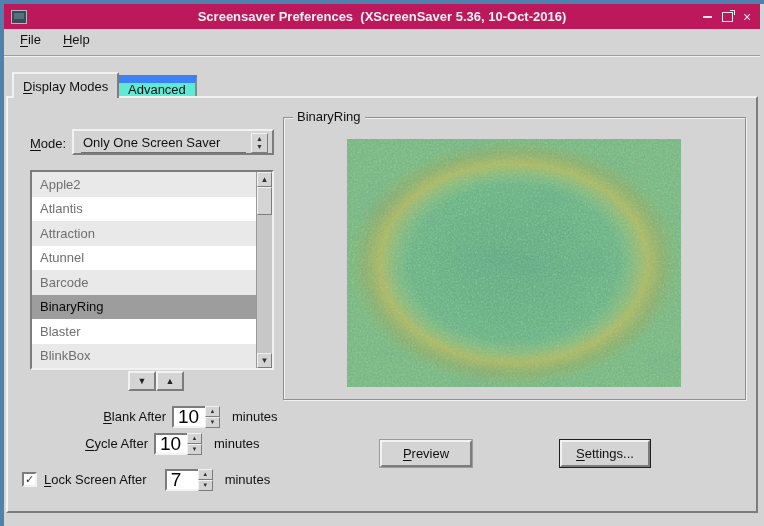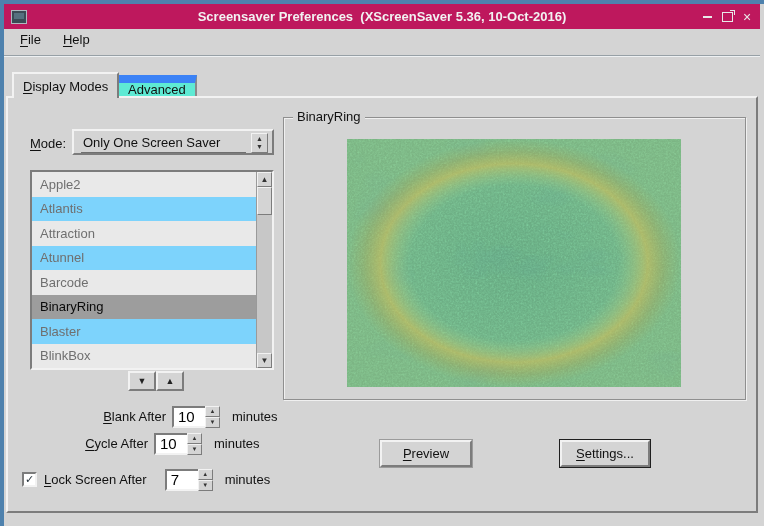--- a/index.html
+++ b/index.html
@@ -35,21 +35,21 @@
   .sunken{border-top:2px solid #7c7c7c;border-left:2px solid #7c7c7c;border-bottom:2px solid #f2f2f2;border-right:2px solid #f2f2f2;box-sizing:border-box}
 
   
   .mode-label{position:absolute;left:22px;top:38px}
   .combo{position:absolute;left:64px;top:31px;width:202px;height:26px;display:flex;align-items:flex-end}
   .combo-text{flex:1;margin:0 5px 0 7px;padding:1px 2px 2px 2px;border-bottom:1px solid #6f6f6f;white-space:nowrap;overflow:hidden}
   .combo-stepper{width:15px;height:18px;margin-right:4px;display:flex;flex-direction:column;align-items:center;justify-content:center;font-size:7px;line-height:8px;color:#333;
                  background:#d4d4d4;border-top:1px solid #f2f2f2;border-left:1px solid #f2f2f2;border-bottom:1px solid #7c7c7c;border-right:1px solid #7c7c7c}
 
   
-  .saver-list{position:absolute;left:22px;top:72px;width:244px;height:200px;display:flex;background:#7dd3fc}
+  .saver-list{position:absolute;left:22px;top:72px;width:244px;height:200px;display:flex;background:#ffffff}
   .saver-rows{flex:1;display:flex;flex-direction:column;overflow:hidden}
   .saver-row{flex:1;display:flex;align-items:center;padding-left:8px;color:#6f6f6f;white-space:nowrap}
   .saver-row.alt{background:#e9e9e9}
   .saver-row.selected{background:#9d9d9d;color:#0a0a0a}
   .scrollbar{width:16px;background:#c7c7c7;border-left:1px solid #9a9a9a;display:flex;flex-direction:column;box-sizing:border-box}
   .sb-btn{height:15px;display:flex;align-items:center;justify-content:center;font-size:8px;color:#333;background:#d4d4d4;
           border:1px solid;border-color:#f2f2f2 #7c7c7c #7c7c7c #f2f2f2;box-sizing:border-box}
   .sb-thumb{height:28px;background:#d4d4d4;border:1px solid;border-color:#f2f2f2 #7c7c7c #7c7c7c #f2f2f2;box-sizing:border-box}
   .sb-track{flex:1}
 
@@ -60,21 +60,21 @@
   
   .timer-row{position:absolute;display:flex;align-items:center;height:23px}
   .row-blank{left:32px;top:307px}
   .row-cycle{left:14px;top:334px}
   .row-lock{left:14px;top:370px}
   .timer-label{width:126px;text-align:right;margin-right:6px;white-space:nowrap}
   .lock-label{margin:0 18px 0 7px;white-space:nowrap}
   .unit{margin-left:12px}
   .spin{display:flex;height:22px}
   .spin input{width:33px;height:22px;background:#fff;border-top:2px solid #7c7c7c;border-left:2px solid #7c7c7c;border-bottom:2px solid #f2f2f2;border-right:none;
-              font-family:"Liberation Sans",sans-serif;font-size:15px;padding:0 4px;box-sizing:border-box;outline:none}
+              font-family:"Liberation Sans",sans-serif;font-size:19px;padding:0 4px;box-sizing:border-box;outline:none}
   .spin-btns{width:15px;display:flex;flex-direction:column}
   .spin-btn{flex:1;display:flex;align-items:center;justify-content:center;font-size:6px;line-height:6px;color:#333;background:#d4d4d4;
             border:1px solid;border-color:#f2f2f2 #7c7c7c #7c7c7c #f2f2f2;box-sizing:border-box}
   .checkbox{width:15px;height:15px;background:#fff;display:flex;align-items:center;justify-content:center;
             border-top:2px solid #7c7c7c;border-left:2px solid #7c7c7c;border-bottom:2px solid #f2f2f2;border-right:2px solid #f2f2f2;box-sizing:border-box}
   .checkbox span{font-size:11px;line-height:1;font-weight:bold;color:#27333c}
 
   
   .preview-frame{position:absolute;left:275px;top:19px;width:463px;height:283px;border:1px solid #8f8f8f;box-shadow:inset 1px 1px 0 #f0f0f0,1px 1px 0 #f0f0f0;box-sizing:border-box}
   .frame-legend{position:absolute;top:-9px;left:9px;background:#d4d4d4;padding:0 4px}

